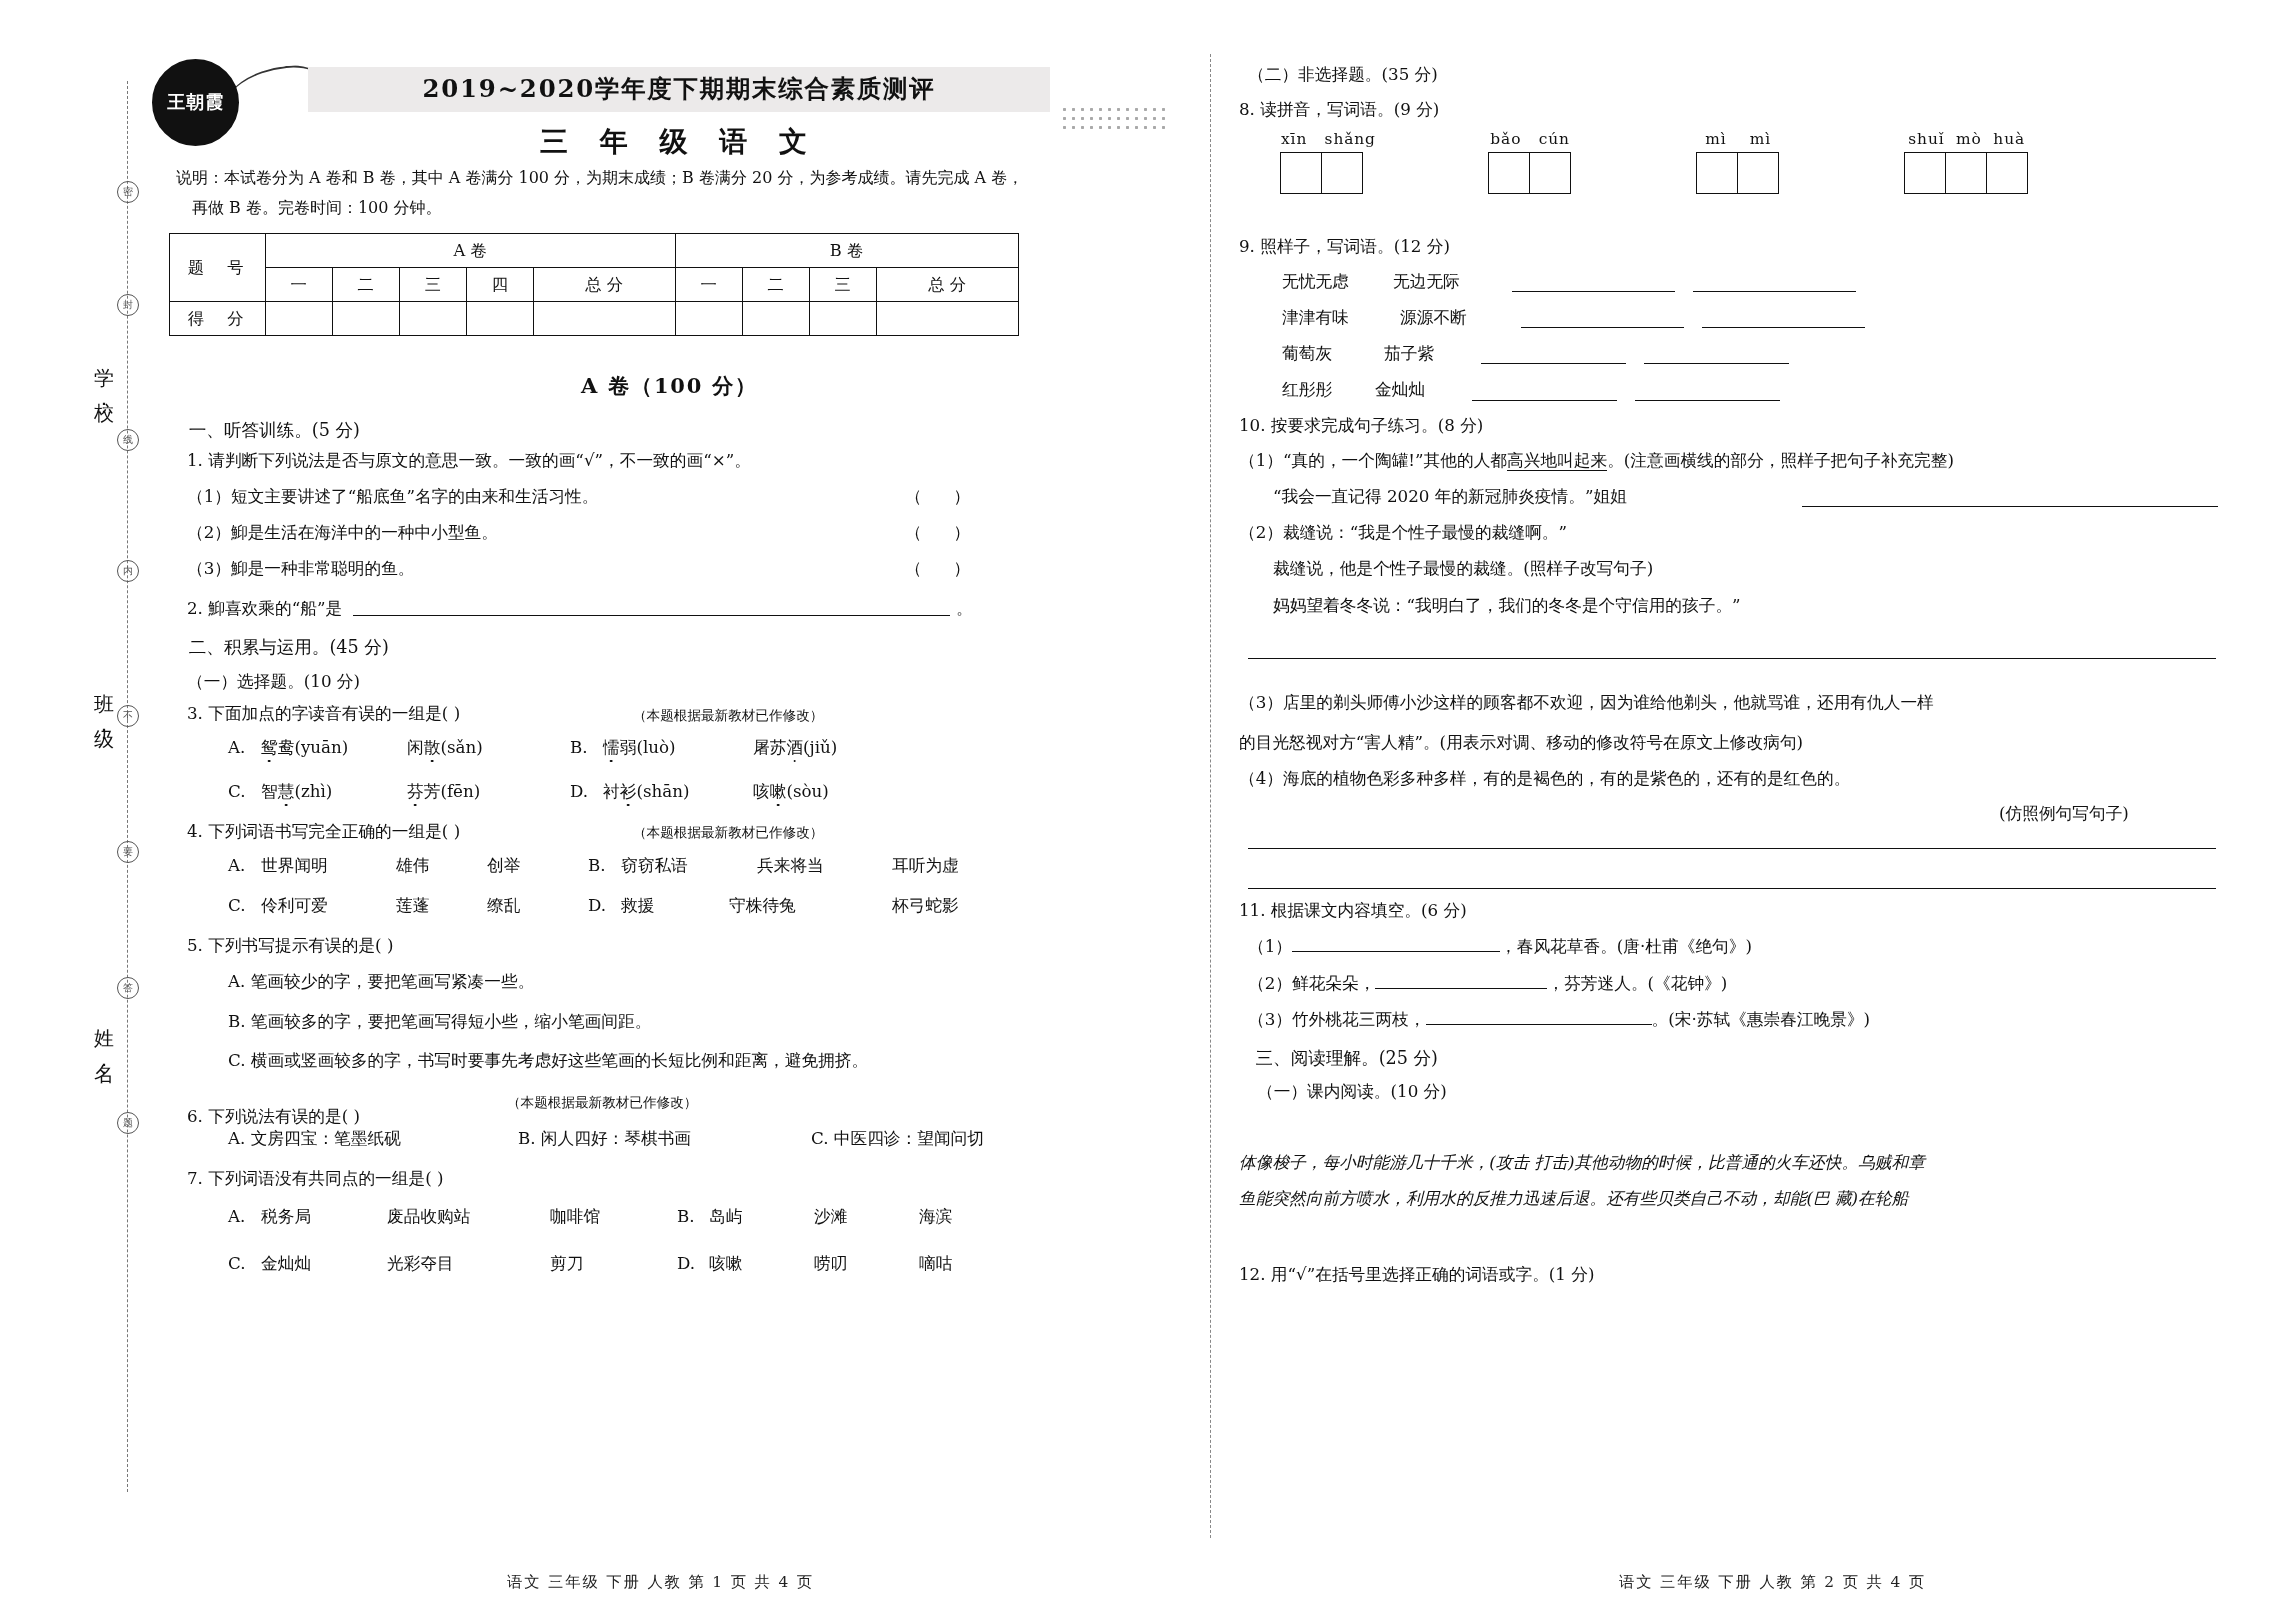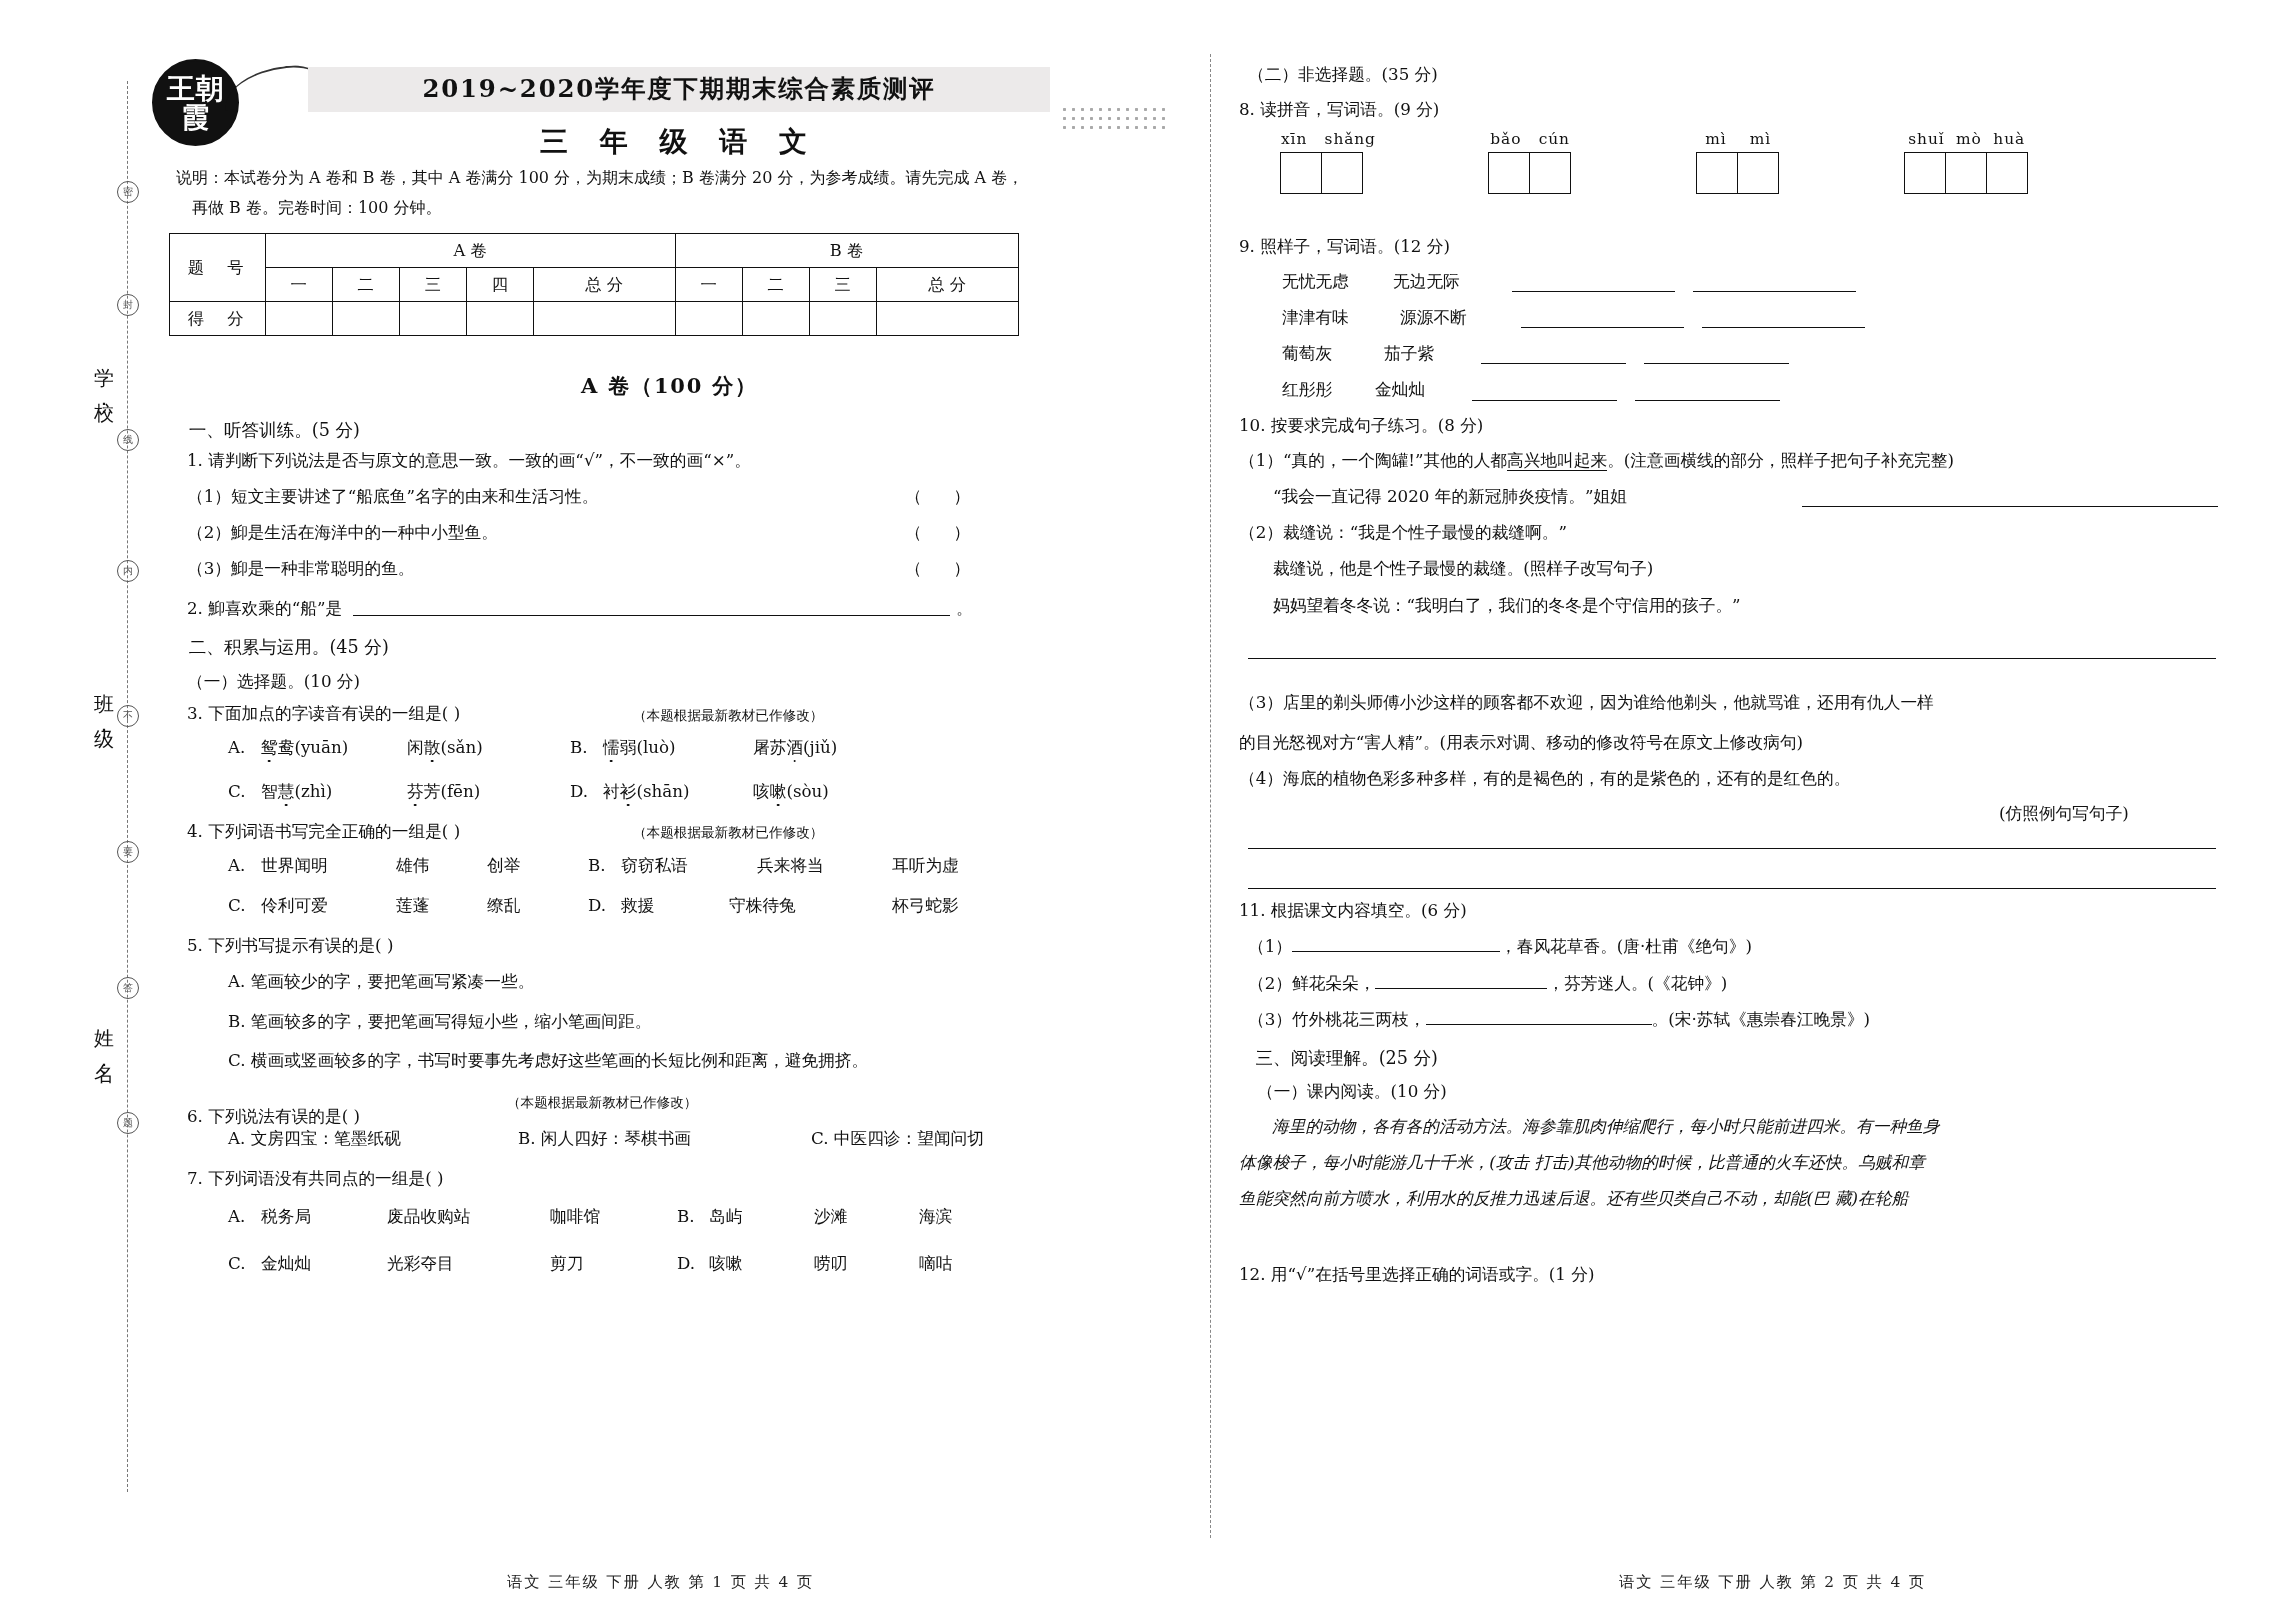--- a/index.html
+++ b/index.html
@@ -39,21 +39,21 @@
   .divider { position:absolute; left:1210px; top:54px; width:0; height:1484px; border-left:0.9px dashed #888; }
 
   
   .logo {
     position:absolute; left:0px; top:0px; width:116px; height:90px;
   }
   .logo-circle {
     position:absolute; left:7.2px; top:5.4px; width:83px; height:83px;
     border-radius:50%; background:#111; color:#fff;
     display:flex; align-items:center; justify-content:center;
-    font-size:28px; font-weight:bold; letter-spacing:0.9px;
+    font-size:18px; font-weight:bold; letter-spacing:0.9px;
     font-family:"DejaVu Serif", serif;
     border:2.7px solid #111;
     text-align:center; line-height:1.05;
   }
   .logo-swoosh {
     position:absolute; left:78px; top:12.7px; width:109px; height:36px;
     border-top:2.7px solid #111;
     border-radius:60% 40% 0 0 / 100% 80% 0 0;
     transform:rotate(-6deg);
     opacity:.85;
@@ -380,21 +380,20 @@
     <div class="blk" style="left:9px; top:914px;">
       <span>（2）鲜花朵朵，</span><span class="u-line" style="width:172px;"></span><span>，芬芳迷人。(《花钟》)</span>
     </div>
     <div class="blk" style="left:9px; top:950px;">
       <span>（3）竹外桃花三两枝，</span><span class="u-line" style="width:226px;"></span><span>。(宋·苏轼《惠崇春江晚景》)</span>
     </div>
 
     <div class="blk bold" style="left:-14.5px; top:988px; font-size:17.6px;">三、阅读理解。(25 分)</div>
     <div class="blk" style="left:18px; top:1022px;">（一）课内阅读。(10 分)</div>
 
-    <div class="blk ital" style="left:33px; top:1057px; width:959px;">海里的动物，各有各的活动方法。海参靠肌肉伸缩爬行，每小时只能前进四米。有一种鱼身</div>
     <div class="blk ital" style="left:0px; top:1093px; width:986px;">体像梭子，每小时能游几十千米，(攻击    打击)其他动物的时候，比普通的火车还快。乌贼和章</div>
     <div class="blk ital" style="left:0px; top:1129px; width:986px;">鱼能突然向前方喷水，利用水的反推力迅速后退。还有些贝类自己不动，却能(巴    藏)在轮船</div>
 
     <div class="blk" style="left:0px; top:1205px;">12. 用“√”在括号里选择正确的词语或字。(1 分)</div>
 
   </div>
 
   <div class="footer left">语文  三年级  下册  人教  第 1 页  共 4 页</div>
   <div class="footer right">语文  三年级  下册  人教  第 2 页  共 4 页</div>
 

